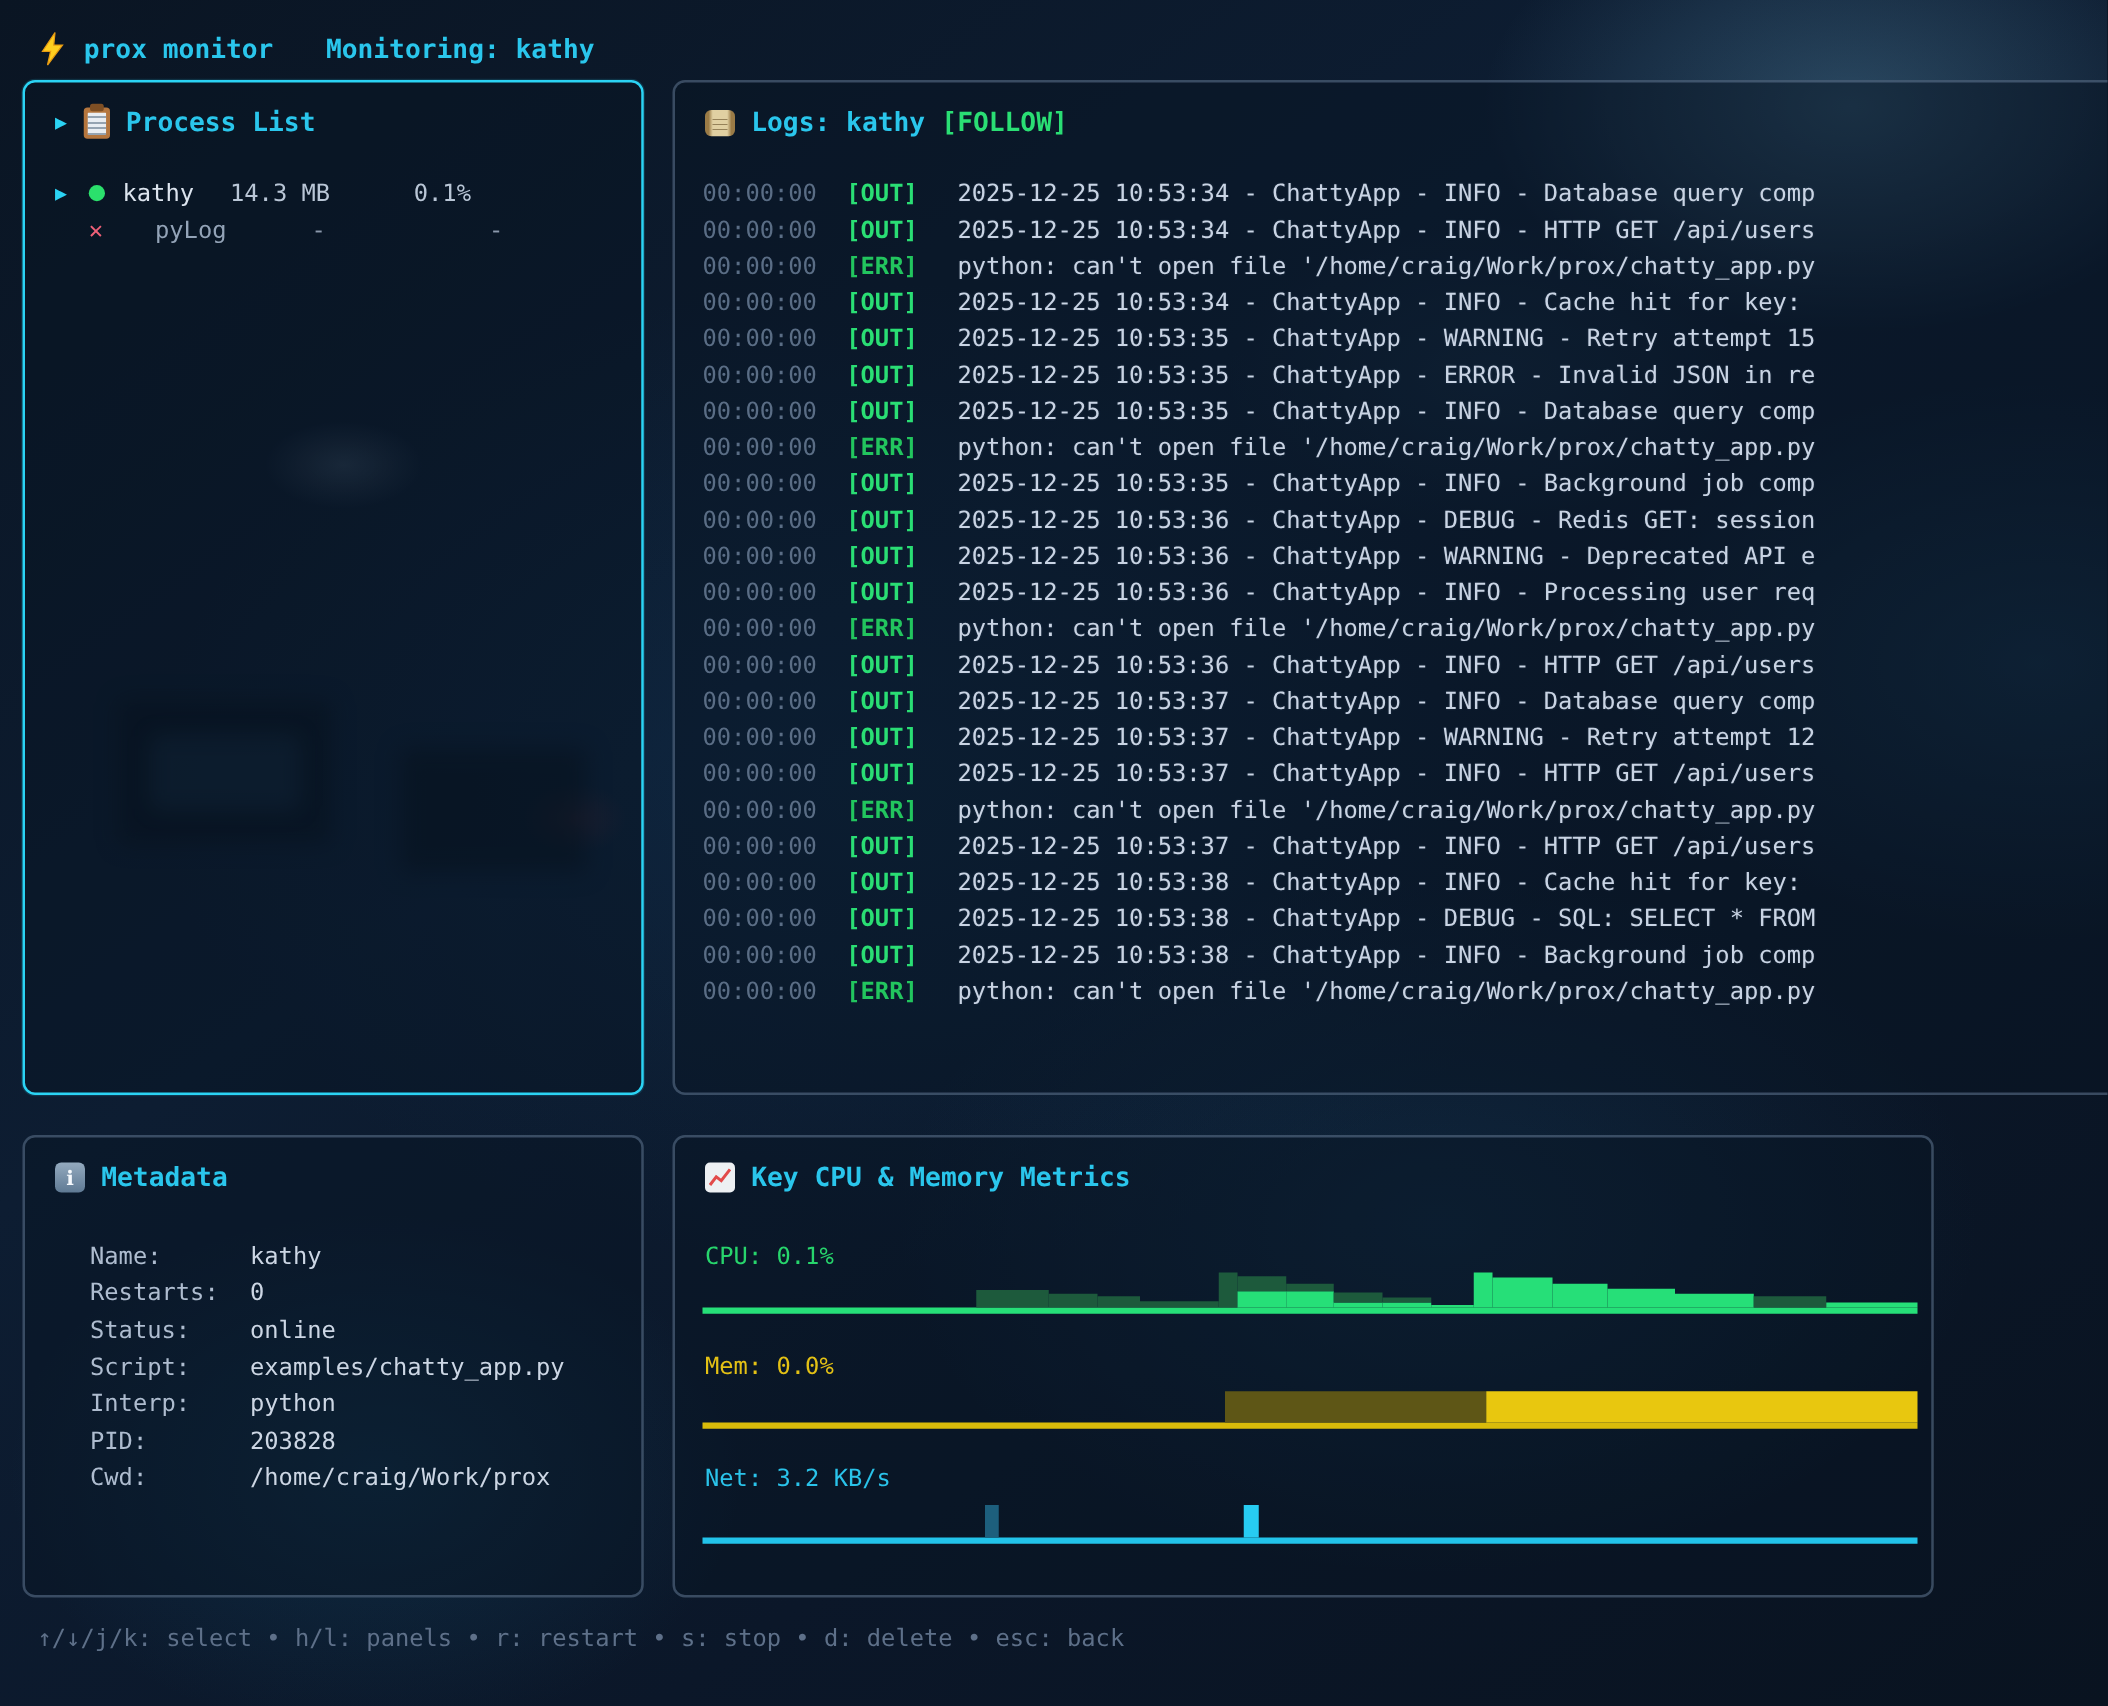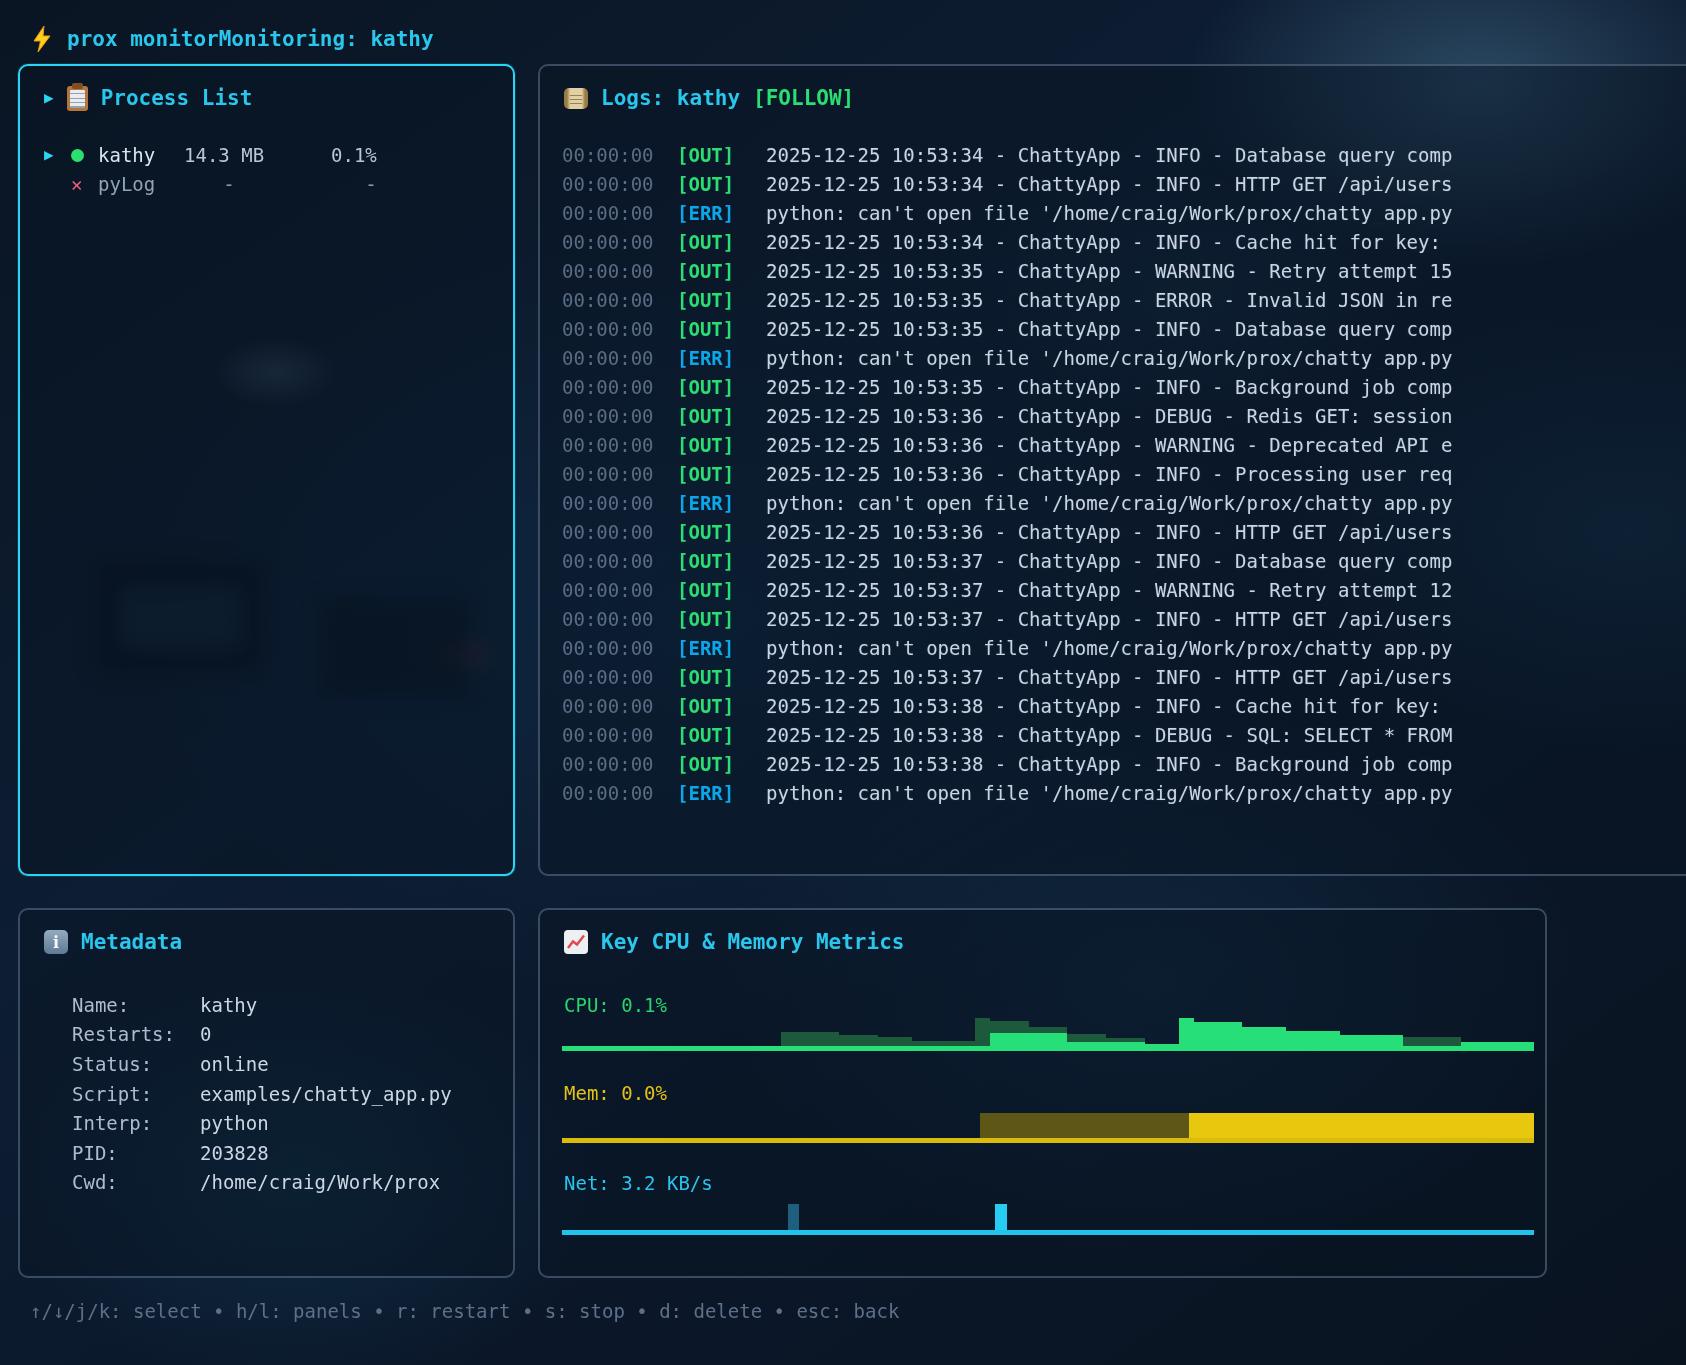--- a/index.html
+++ b/index.html
@@ -29,21 +29,21 @@
   .bg .m2 { left:320px; top:598px; width:150px; height:100px; }
   .bg .m3 { left:120px; top:588px; width:120px; height:60px;  background:rgba(55,105,145,0.18); }
 
   
   .topbar {
     position:absolute; left:30px; top:24px; height:30px;
     display:flex; align-items:center;
     font-size:21px; font-weight:bold; color:#2ac6ec;
   }
   .topbar .bolt { width:24px; height:28px; margin-right:13px; display:inline-flex; }
-  .topbar .app-title   { }
+  .topbar .app-title   { margin-right:42px; }
 
   
   .panel {
     position:absolute; border-radius:10px;
     background:rgba(9,20,36,0.48);
     border:2px solid rgba(125,150,180,0.42);
   }
   .panel.bright { border-color:#2bd3f4; box-shadow:0 0 0 1px rgba(43,211,244,0.15); }
   #panel-process { left:18px;  top:64px;  width:497px;  height:812px; }
   #panel-logs    { left:538px; top:64px;  width:1218px; height:812px;padding-left:32px; }
@@ -73,33 +73,33 @@
               color:#f4f8fc; font-size:16px; font-weight:bold; font-family:"DejaVu Serif",serif; }
   .charticon { width:24px; height:24px; border-radius:4px; background:#edf0f3; }
   .charticon svg { position:absolute; inset:0; }
 
   
   .proc-rows { position:absolute; left:24px; right:22px; top:74px; font-size:19px; }
   .proc-row { display:flex; align-items:center; height:29px; white-space:pre; }
   .proc-row .marker { width:27px; flex:none; }
   .proc-row .stat   { width:27px; flex:none; }
   .proc-row .pname  { width:86px; flex:none; color:#dce4ee; }
-  .proc-row.dim .pname { color:#93a3b7; }
+  .proc-row.dim .pname { color:#93a3b7;margin-left:26px; }
   .proc-row .pmem   { width:90px; margin-right:57px; flex:none; color:#b9c6d6; }
   .proc-row .pcpu   { width:80px; flex:none; color:#b9c6d6; }
   .proc-row .center { text-align:center; color:#8b99ac; }
   .dot { display:inline-block; width:13px; height:13px; border-radius:50%; background:#2be06c; }
   .xmark { color:#ef6078; font-weight:bold; font-size:19px; }
 
   
   .log-lines { position:absolute; left:22px; right:18px; top:74px; font-size:19px; }
   .log-line { display:flex; height:29px; align-items:center; white-space:pre; overflow:hidden; }
   .log-time { width:92px; margin-right:23px; flex:none; color:#5a6d85; }
   .log-tag  { width:58px; margin-right:31px; flex:none; font-weight:bold; color:#2ade74; }
-  .log-tag.err { color:#0ea5e9; }
+  .log-tag.err { color:#22c55e; }
   .log-msg  { flex:1; color:#c9d4e4; overflow:hidden; text-shadow:0 0 2px rgba(170,195,220,0.18); }
 
   
   .meta-fields { position:absolute; left:24px; right:22px; top:80px; font-size:19px; }
   .meta-row { display:flex; height:29.6px; align-items:center; white-space:pre;margin-left:28px; }
   .meta-label { width:128px; flex:none; color:#aebccf; }
   .meta-value { color:#ccd6e4; }
 
   
   .metric-label { position:absolute; left:24px; font-size:19px; font-weight:normal; white-space:pre; }

